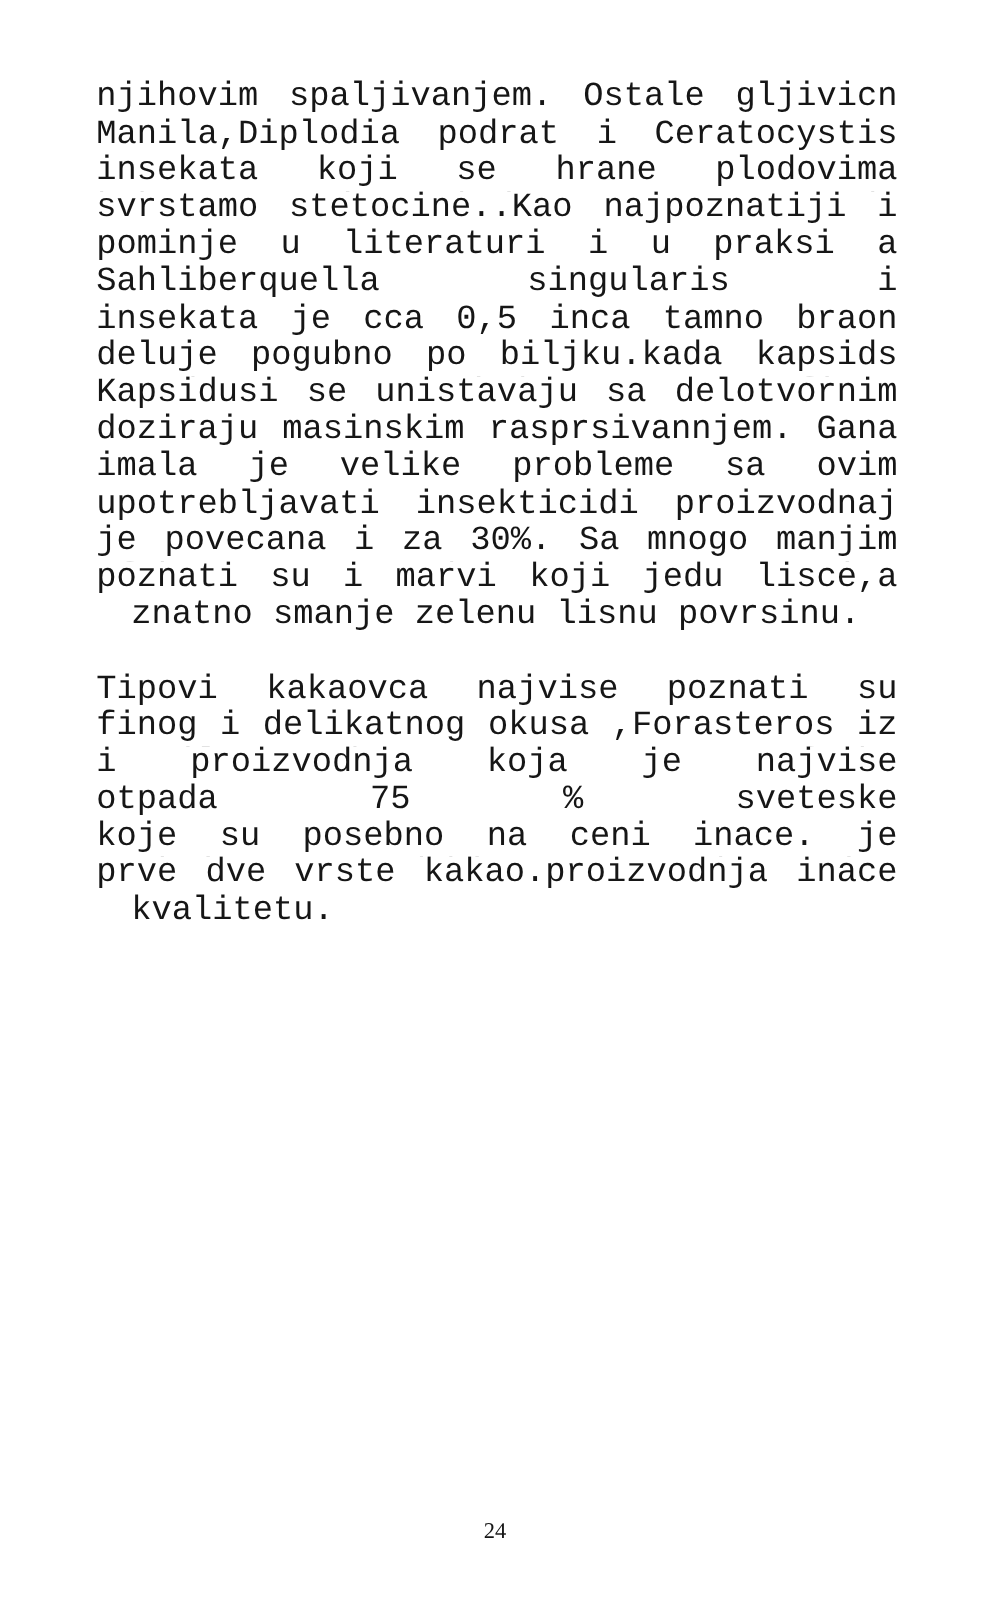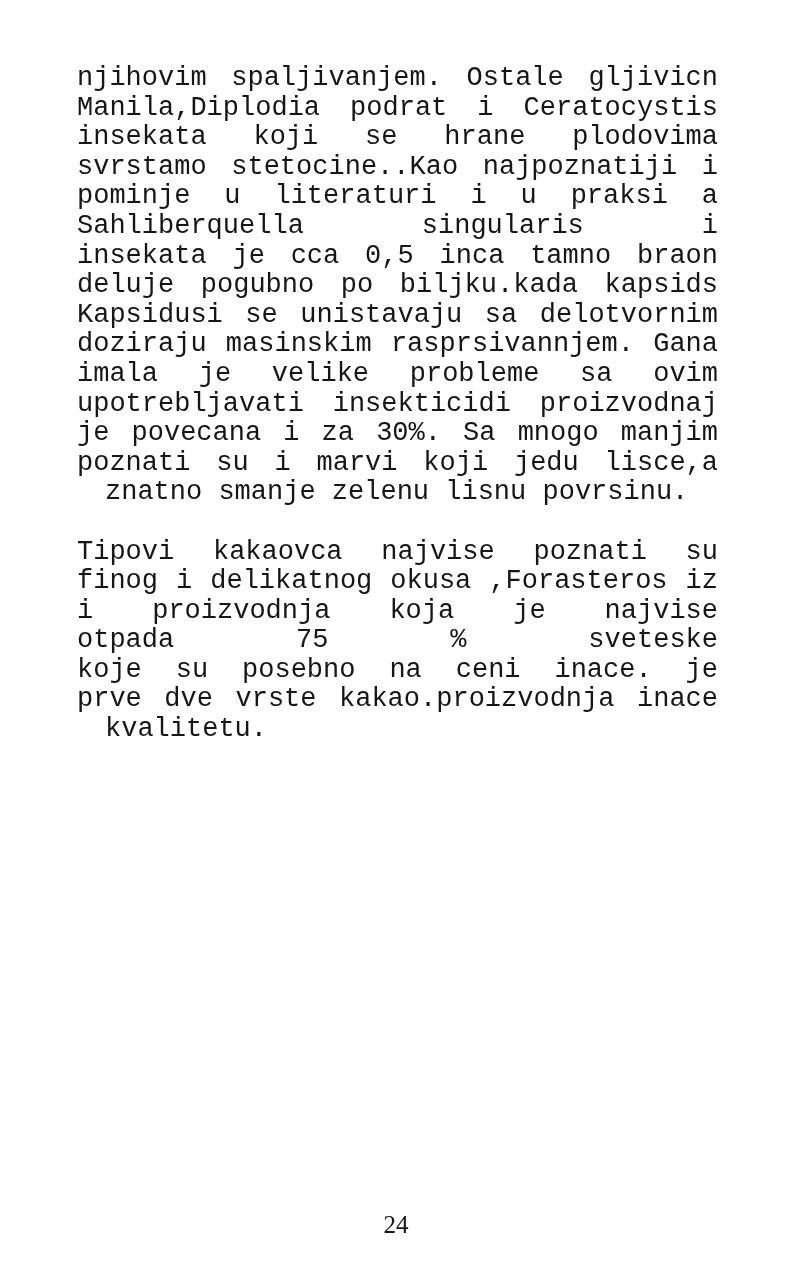--- a/index.html
+++ b/index.html
@@ -40,21 +40,21 @@
   .line.last {
     text-align-last: left;
     margin-left: 28px;
   }
   .page-number {
     position: absolute;
     top: 1210px;
     left: 0;
     width: 792px;
     text-align: center;
-    font-size: 25px;
+    font-size: 18px;
     line-height: 29.6px;
   }
 </style>
 </head>
 <body>
 
 <div class="text-block">
   <div class="para">
       <div class="line">njihovim spaljivanjem. Ostale gljivicn ebolesti kakaovca su</div>
       <div class="line">Manila,Diplodia podrat i Ceratocystis wilt Postoji 1 500 razlicitih</div>

